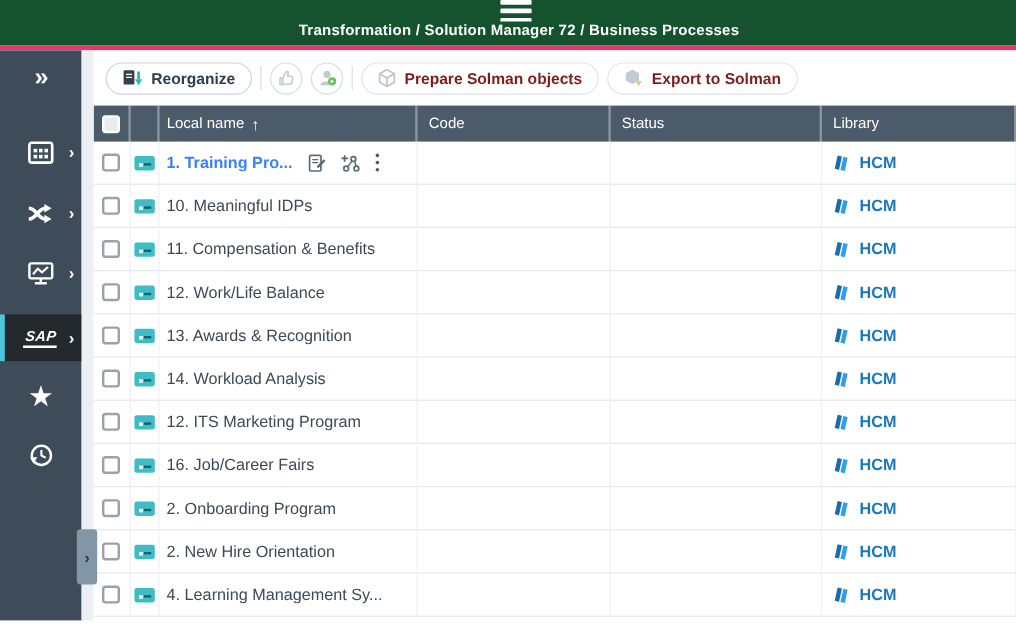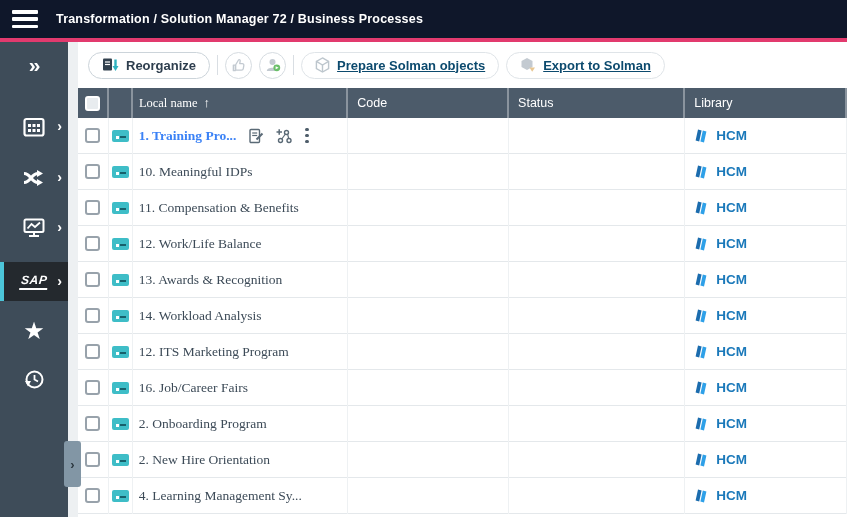--- a/index.html
+++ b/index.html
@@ -1,22 +1,22 @@
 <!DOCTYPE html>
 <html><head>
 <meta charset="utf-8">
 <style>
   * { margin:0; padding:0; box-sizing:border-box; }
   html,body { background:#fff; }
   body { font-family:"Liberation Sans", sans-serif; }
   .screen { position:relative; width:847px; height:526px; overflow:hidden; background:#fff; }
 
   
-  .topbar { position:absolute; left:0; top:0; width:847px; height:38px; background:#0f172a;
-            display:flex; align-items:center; }
+  .topbar { position:absolute; left:0; top:0; width:847px; height:38px; background:#14532d;
+            display:flex; align-items:center;flex-direction:column; }
   .hamburger { width:26px; height:18px; margin-left:12px; display:flex; flex-direction:column;
                justify-content:space-between; cursor:pointer; }
   .hamburger span { display:block; height:3.5px; background:#fff; border-radius:1px; }
   .breadcrumb { color:#fff; font-size:12.5px; font-weight:600; margin-left:18px; letter-spacing:.2px; }
   .accent { position:absolute; left:0; top:38px; width:847px; height:4px; background:#e23a6e; }
 
   
   .sidebar { position:absolute; left:0; top:42px; width:68px; height:475px; background:#3e4c59; }
   .sb-item { position:absolute; left:0; width:68px; height:40px; display:flex; align-items:center;
              justify-content:center; cursor:pointer; }
@@ -40,41 +40,41 @@
   .splitter-tab .chev { color:#2c3840; font-size:13px; font-weight:700; line-height:1; }
 
   
   .main { position:absolute; left:78px; top:42px; width:769px; height:484px; background:#fff; overflow:hidden; }
 
   
   .toolbar { height:46px; display:flex; align-items:center; padding-left:10px; gap:7px; white-space:nowrap; }
   .pill { height:27px; border:1px solid #ccd4da; border-radius:14px; background:#fff;
           display:inline-flex; align-items:center; gap:7px; padding:0 13px; font-size:13px;
           font-weight:700; color:#2e3e4e; cursor:pointer; flex:0 0 auto; }
-  .pill.disabled { color:#0c4a6e; border-color:#dfe4e8;text-decoration:underline; }
+  .pill.disabled { color:#7f1d1d; border-color:#dfe4e8; }
   .circle-btn { width:27px; height:27px; border:1px solid #d6dce1; border-radius:50%; background:#fff;
                 display:inline-flex; align-items:center; justify-content:center; cursor:pointer;
                 position:relative; flex:0 0 auto; }
   .tb-sep { width:1px; height:20px; background:#d9dee3; flex:0 0 auto; }
   .chev-down { display:inline-block; width:7px; height:7px; border-right:2.2px solid #2e3e4e;
                border-bottom:2.2px solid #2e3e4e; transform:rotate(45deg) translate(-1px,-1px); }
 
   
   .proc-icon { position:relative; width:17px; height:12px; background:#3ebdc7; border-radius:2px;
                display:inline-block; flex:0 0 auto; }
   .proc-icon::before { content:""; position:absolute; left:4px; bottom:3px; width:3px; height:3px; background:#fff; }
   .proc-icon::after { content:""; position:absolute; right:3px; bottom:3.5px; width:6px; height:2px; background:#17606b; }
 
   
   .thead { height:30px; background:#4c5b6a; display:flex; color:#fff; font-size:12.5px; align-items:center; }
   .th { height:30px; display:flex; align-items:center; border-right:2px solid rgba(255,255,255,.35); }
   .th:last-child { border-right:none; }
   .c-check { width:32px; justify-content:center; }
   .c-icon  { width:25px; justify-content:center; }
-  .c-name  { width:224px; padding-left:6px;font-family:Liberation Serif, serif; }
+  .c-name  { width:224px; padding-left:6px; }
   .c-code  { width:167px; padding-left:9px; }
   .c-status{ width:183px; padding-left:9px; }
   .c-lib   { width:168px; padding-left:9px; }
   .c-extra { flex:1; }
   .sort-arrow { font-weight:700; margin-left:6px; font-size:13px; }
 
   .cbx { width:15px; height:15px; border:2px solid #98a2ab; border-radius:3px; background:#fff; cursor:pointer; }
   .cbx-head { border-color:#fff; background:#e8ecef; }
 
   

